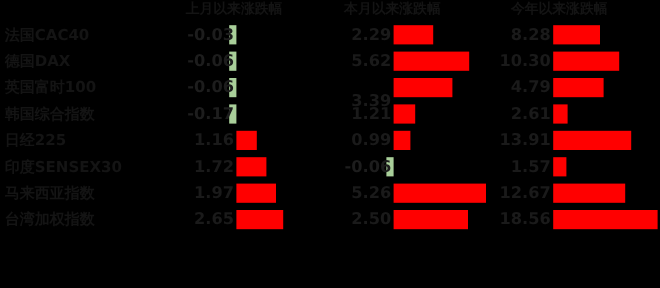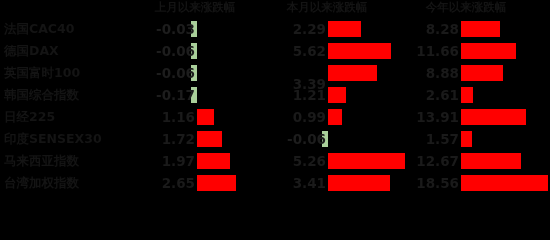--- a/index.html
+++ b/index.html
@@ -52,28 +52,28 @@
       <div class="bar up" style="top: 21px; left: 328px; width: 33.434px;"></div>
       <div class="val pos" style="top: 19px; left: 266px; width: 60px;">2.29</div>
       <div class="bar up" style="top: 21px; left: 461px; width: 38.916px;"></div>
       <div class="val pos" style="top: 19px; left: 399px; width: 60px;">8.28</div>
       <div class="lbl" style="top: 41px;">德国DAX</div>
       <div class="bar down" style="top: 43px; left: 191px; width: 6px;"></div>
       <div class="val neg" style="top: 41px; left: 135px; width: 60px;">-0.06</div>
       <div class="bar up" style="top: 43px; left: 328px; width: 62.926px;"></div>
       <div class="val pos" style="top: 41px; left: 266px; width: 60px;">5.62</div>
       <div class="bar up" style="top: 43px; left: 461px; width: 54.802px;"></div>
-      <div class="val pos" style="top: 41px; left: 399px; width: 60px;">11.66</div>
+      <div class="val pos" style="top: 41px; left: 399px; width: 60px;">10.30</div>
       <div class="lbl" style="top: 63px;">英国富时100</div>
       <div class="bar down" style="top: 65px; left: 191px; width: 6px;"></div>
       <div class="val neg" style="top: 63px; left: 135px; width: 60px;">-0.06</div>
       <div class="bar up" style="top: 65px; left: 328px; width: 49.494px;"></div>
       <div class="val pos" style="top: 63px; left: 266px; width: 60px; margin-top: 11px;">3.39</div>
       <div class="bar up" style="top: 65px; left: 461px; width: 41.736px;"></div>
-      <div class="val pos" style="top: 63px; left: 399px; width: 60px;">8.88</div>
+      <div class="val pos" style="top: 63px; left: 399px; width: 60px;">4.79</div>
       <div class="lbl" style="top: 85px;">韩国综合指数</div>
       <div class="bar down" style="top: 87px; left: 191px; width: 6px;"></div>
       <div class="val neg" style="top: 85px; left: 135px; width: 60px;">-0.17</div>
       <div class="bar up" style="top: 87px; left: 328px; width: 17.666px;"></div>
       <div class="val pos" style="top: 85px; left: 266px; width: 60px;">1.21</div>
       <div class="bar up" style="top: 87px; left: 461px; width: 12.267px;"></div>
       <div class="val pos" style="top: 85px; left: 399px; width: 60px;">2.61</div>
       <div class="lbl" style="top: 107px;">日经225</div>
       <div class="bar up" style="top: 109px; left: 197px; width: 16.936px;"></div>
       <div class="val pos" style="top: 107px; left: 135px; width: 60px;">1.16</div>
@@ -92,18 +92,18 @@
       <div class="bar up" style="top: 153px; left: 197px; width: 33.288px;"></div>
       <div class="val pos" style="top: 151px; left: 135px; width: 60px;">1.97</div>
       <div class="bar up" style="top: 153px; left: 328px; width: 76.796px;"></div>
       <div class="val pos" style="top: 151px; left: 266px; width: 60px;">5.26</div>
       <div class="bar up" style="top: 153px; left: 461px; width: 59.549px;"></div>
       <div class="val pos" style="top: 151px; left: 399px; width: 60px;">12.67</div>
       <div class="lbl" style="top: 173px;">台湾加权指数</div>
       <div class="bar up" style="top: 175px; left: 197px; width: 38.69px;"></div>
       <div class="val pos" style="top: 173px; left: 135px; width: 60px;">2.65</div>
       <div class="bar up" style="top: 175px; left: 328px; width: 61.758px;"></div>
-      <div class="val pos" style="top: 173px; left: 266px; width: 60px;">3.41</div>
+      <div class="val pos" style="top: 173px; left: 266px; width: 60px;">2.50</div>
       <div class="bar up" style="top: 175px; left: 461px; width: 87.232px;"></div>
       <div class="val pos" style="top: 173px; left: 399px; width: 60px;">18.56</div>
     </div>
 
 </div>
 
 </body></html>

